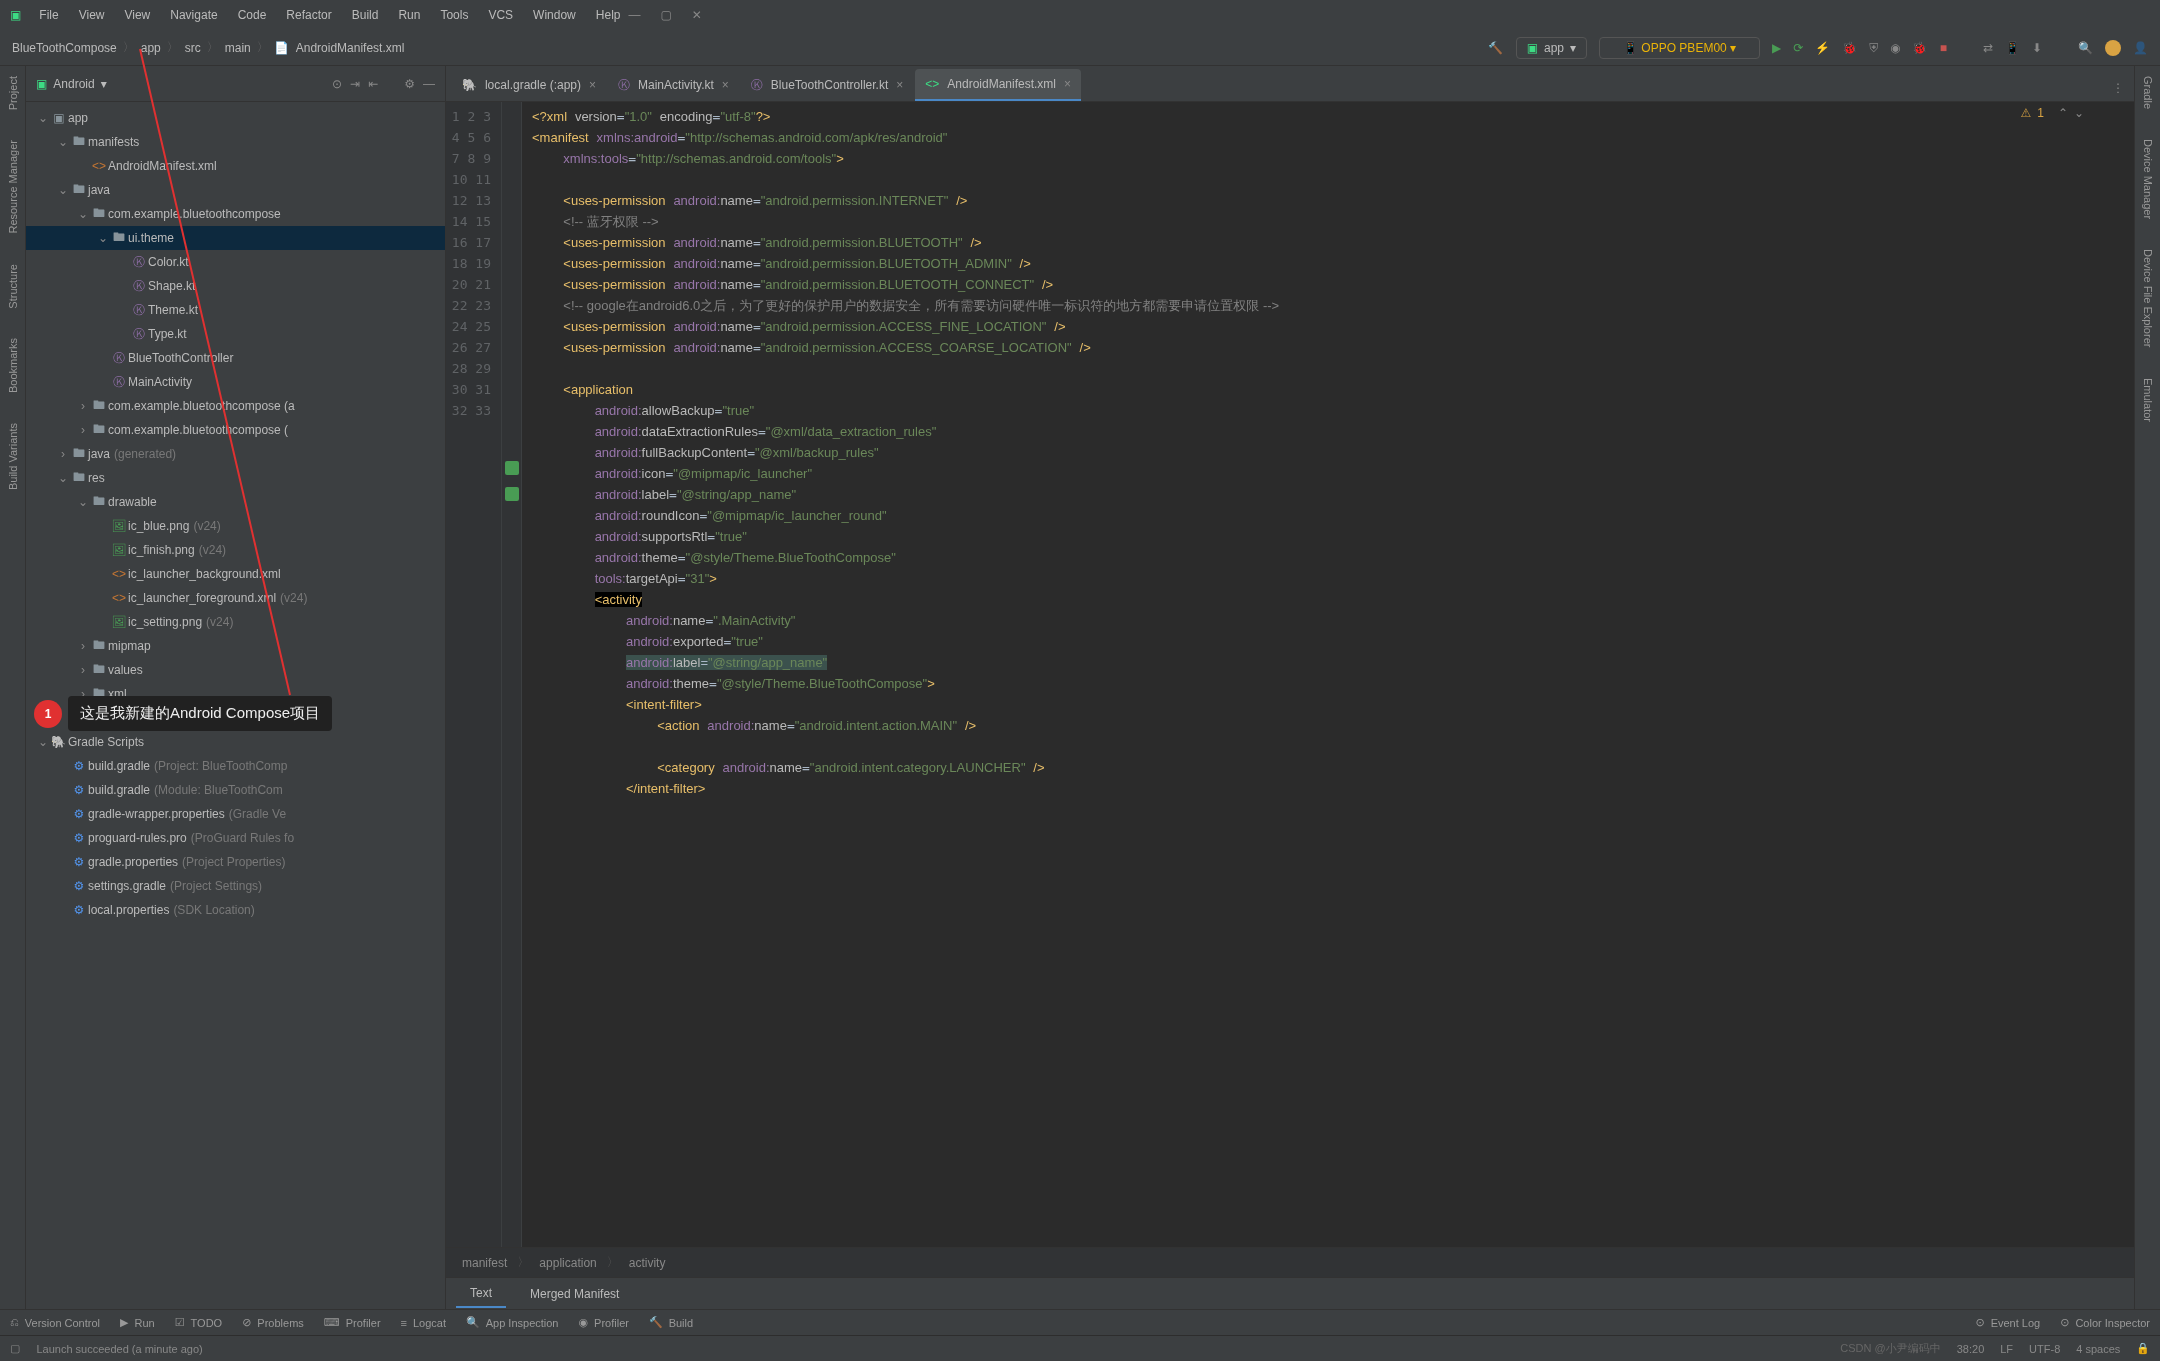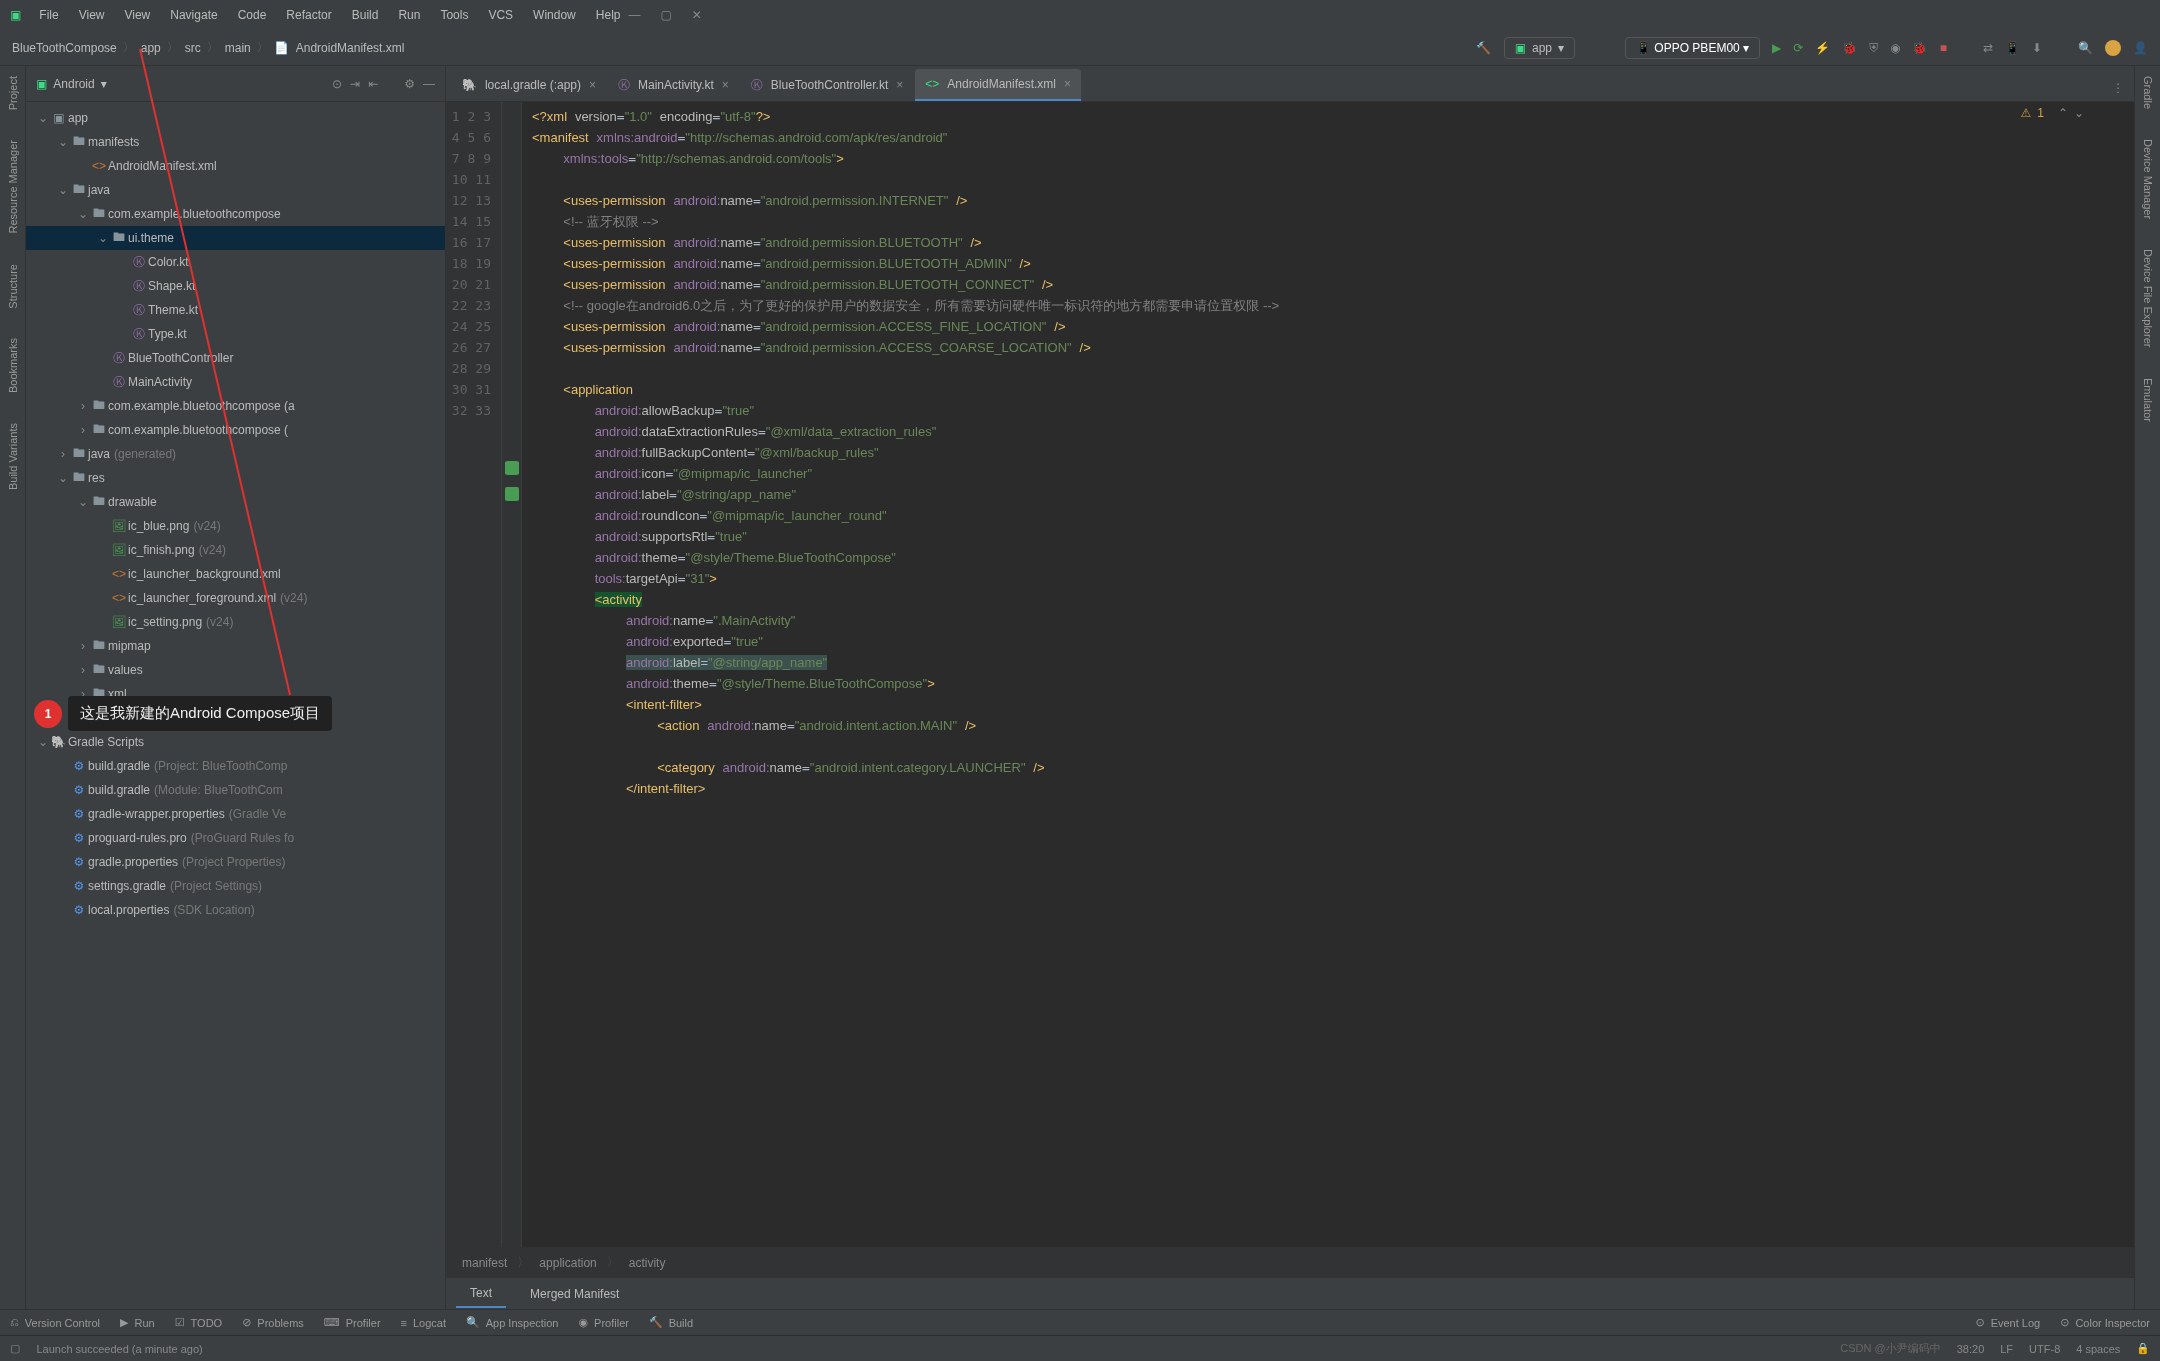--- a/index.html
+++ b/index.html
@@ -8,21 +8,21 @@
 .titlebar .menus { display:flex; gap:4px; }
 .titlebar .menus span { padding:4px 8px; color:#bbb; cursor:pointer; }
 .titlebar .title { flex:1; text-align:center; color:#888; }
 .titlebar .winbtns { display:flex; gap:20px; color:#888; }
 .navbar { height:36px; background:#3c3f41; display:flex; align-items:center; border-bottom:1px solid #323232; }
 .breadcrumb { display:flex; align-items:center; padding:0 12px; gap:6px; color:#bbb; }
 .bc-sep { color:#666; }
 .navbar .spacer { flex:1; }
 .navbar .tools { display:flex; align-items:center; gap:12px; padding-right:12px; }
 .runcfg { background:#3c3f41; border:1px solid #555; border-radius:4px; padding:3px 10px; color:#bbb; display:flex; align-items:center; gap:6px; }
-.device { background:#3c3f41; border:1px solid #555; border-radius:4px; padding:3px 10px; color:#ffffff;margin-left:38px; }
+.device { background:#3c3f41; border:1px solid #555; border-radius:4px; padding:3px 23px; color:#eab308; }
 .ticon { color:#888; }
 .ticon.green { color:#499c54; }
 .ticon.red { color:#c75450; }
 .main { display:flex; height:calc(100% - 30px - 36px - 26px - 26px); }
 .leftgutter { width:26px; background:#3c3f41; border-right:1px solid #323232; display:flex; flex-direction:column; align-items:center; padding-top:10px; gap:30px; }
 .vtab { writing-mode:vertical-rl; transform:rotate(180deg); color:#999; font-size:11px; }
 .rightgutter { width:26px; background:#3c3f41; border-left:1px solid #323232; display:flex; flex-direction:column; align-items:center; padding-top:10px; gap:30px; }
 .projpanel { width:420px; background:#3c3f41; border-right:1px solid #323232; display:flex; flex-direction:column; }
 .projhead { height:36px; display:flex; align-items:center; padding:0 10px; gap:8px; border-bottom:1px solid #323232; }
 .projhead .lbl { color:#bbb; display:flex; align-items:center; gap:6px; }
@@ -47,21 +47,21 @@
 .codewrap { flex:1; display:flex; overflow:hidden; position:relative; }
 .gutter { width:56px; background:#313335; text-align:right; padding:4px 10px 4px 0; color:#606366; font-family:Consolas,monospace; font-size:13px; line-height:21px; border-right:1px solid #3c3f41; }
 .gutter2 { width:20px; background:#313335; border-right:1px solid #3c3f41; position:relative; }
 .rgmark { width:14px; height:14px; background:#499c54; margin:2px auto; border-radius:2px; }
 .code { flex:1; padding:4px 0 4px 10px; font-family:Consolas,monospace; font-size:13px; line-height:21px; white-space:pre; overflow:auto; color:#a9b7c6; }
 .code .tag { color:#e8bf6a; }
 .code .attr { color:#bababa; }
 .code .ns { color:#9876aa; }
 .code .str { color:#6a8759; }
 .code .cmt { color:#808080; }
-.code .hl { background:#14532d; }
+.code .hl { background:#000000; }
 .code .hl2 { background:#3b514d; }
 .editorbread { height:30px; display:flex; align-items:center; padding:0 16px; gap:10px; color:#888; border-top:1px solid #323232; background:#313335; }
 .subtabs { height:32px; display:flex; align-items:center; padding:0 10px; gap:10px; background:#3c3f41; border-top:1px solid #323232; }
 .subtab { padding:6px 14px; color:#bbb; }
 .subtab.active { border-bottom:2px solid #4a88c7; }
 .bottombar { height:26px; background:#3c3f41; display:flex; align-items:center; border-top:1px solid #323232; padding:0 10px; gap:20px; }
 .btool { display:flex; align-items:center; gap:6px; color:#999; font-size:11px; }
 .bottombar .spacer { flex:1; }
 .statusbar { height:26px; background:#3c3f41; display:flex; align-items:center; border-top:1px solid #2d2d2d; padding:0 10px; gap:16px; color:#888; font-size:11px; }
 .statusbar .spacer { flex:1; }

